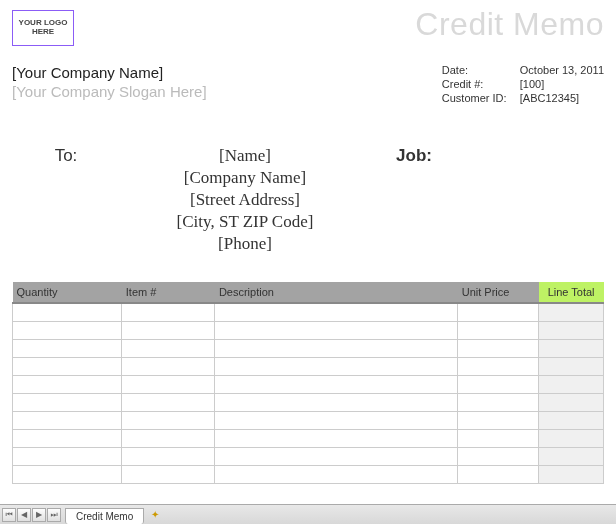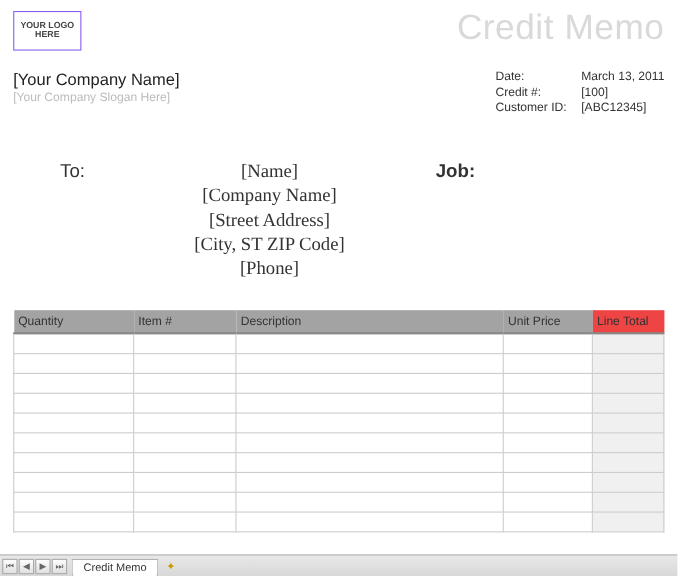--- a/index.html
+++ b/index.html
@@ -4,40 +4,40 @@
 <style>
   * { box-sizing: border-box; margin: 0; padding: 0; }
   body { font-family: Arial, sans-serif; font-size: 11px; color: #333; background: #fff; width: 616px; height: 524px; overflow: hidden; position: relative; }
   .page { padding: 10px 12px 0 12px; }
   .top-row { display: flex; justify-content: space-between; align-items: flex-start; margin-bottom: 18px; }
   .logo-box { border: 1px solid #8b5cf6; width: 62px; height: 36px; display: flex; align-items: center; justify-content: center; text-align: center; font-size: 8px; font-weight: bold; line-height: 1.1; color: #444; }
   .title { font-size: 32px; color: #d9d9d9; font-weight: normal; letter-spacing: 0.5px; margin-top: -4px; }
   .header-row { display: flex; justify-content: space-between; margin-bottom: 40px; }
   .company-block { }
   .company-name { font-size: 15px; color: #222; margin-bottom: 2px; }
-  .company-slogan { font-size: 11px; color: #bbb; }
+  .company-slogan { font-size: 15px; color: #bbb; }
   .meta-block { font-size: 11px; }
   .meta-row { display: flex; margin-bottom: 2px; }
   .meta-label { width: 78px; }
   .meta-value { }
   .addr-section { display: flex; margin-bottom: 26px; font-size: 17px; text-align: center; }
   .to-label { width: 108px; }
   .addr-block { width: 250px; font-family: Liberation Serif, serif; }
   .addr-block div { margin-bottom: 2px; }
   .job-label { width: 88px; font-weight: bold; }
   .job-value { }
   .grid { width: 100%; border-collapse: collapse; table-layout: fixed; }
   .grid th { text-align: left; font-weight: normal; font-size: 11px; padding: 4px 4px; border-bottom: 2px solid #888; background: #a3a3a3; }
   .grid td { border: 1px solid #ccc; height: 18px; padding: 0 4px; }
   .grid .col-qty { width: 108px; }
   .grid .col-item { width: 92px; }
   .grid .col-desc { width: 240px; }
   .grid .col-price { width: 80px; }
   .grid .col-total { width: 64px; background: #f0f0f0; }
-  .grid th.col-total { background: #ef4444; }
+  .grid th.col-total { background: #bef264; text-align: center; }
   .tabbar { position: absolute; bottom: 0; left: 0; right: 0; height: 20px; background: linear-gradient(#e8e8e8,#d8d8d8); border-top: 1px solid #aaa; display: flex; align-items: center; font-size: 10px; }
   .tab-nav { display: flex; gap: 1px; padding: 0 2px; }
   .tab-btn { width: 14px; height: 14px; background: linear-gradient(#fdfdfd,#e0e0e0); border: 1px solid #aaa; display: flex; align-items: center; justify-content: center; font-size: 8px; color: #666; cursor: pointer; }
   .tab { background: #fff; border: 1px solid #aaa; border-bottom: none; padding: 2px 10px; margin-left: 2px; font-size: 10px; color: #333; position: relative; top: 1px; border-radius: 0 0 3px 3px; }
   .newtab { width: 14px; height: 12px; margin-left: 4px; display: flex; align-items: center; justify-content: center; color: #c90; font-size: 10px; cursor: pointer; }
 </style>
 </head>
 <body>
 
 <div class="page">
@@ -48,21 +48,21 @@
   </div>
 
   <div class="header-row">
     <div class="company-block">
       <div class="company-name">[Your Company Name]</div>
       <div class="company-slogan">[Your Company Slogan Here]</div>
     </div>
     <div class="meta-block">
       <div class="meta-row">
         <div class="meta-label">Date:</div>
-        <div class="meta-value">March 13, 2011</div>
+        <div class="meta-value">October 13, 2011</div>
       </div>
       <div class="meta-row">
         <div class="meta-label">Credit #:</div>
         <div class="meta-value">[100]</div>
       </div>
       <div class="meta-row">
         <div class="meta-label">Customer ID:</div>
         <div class="meta-value">[ABC12345]</div>
       </div>
     </div>

